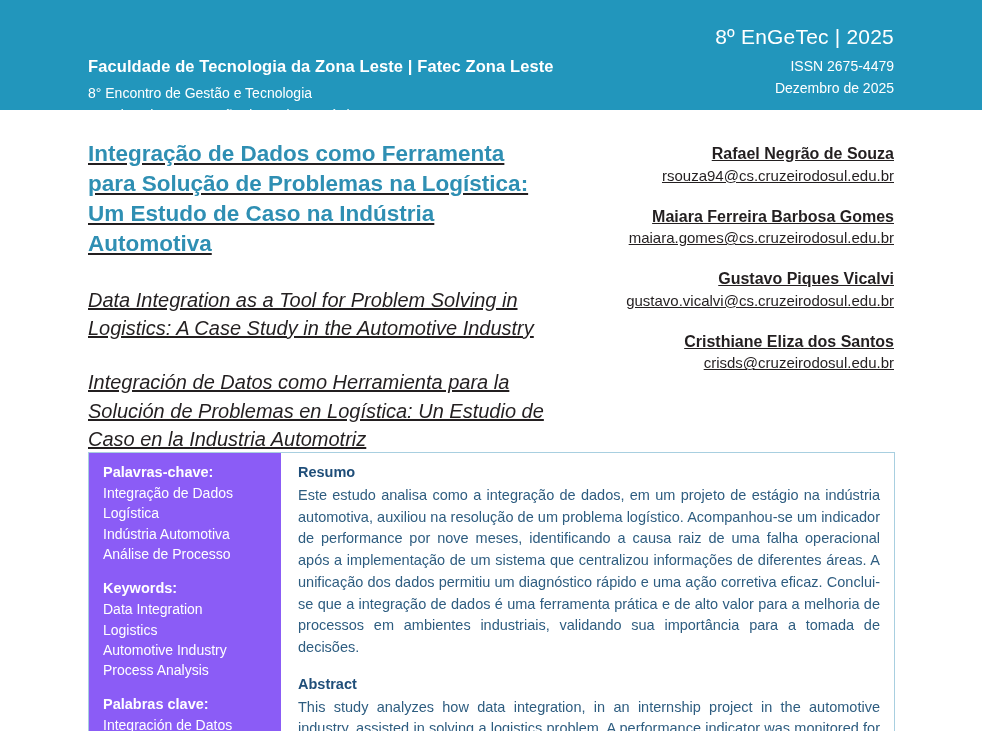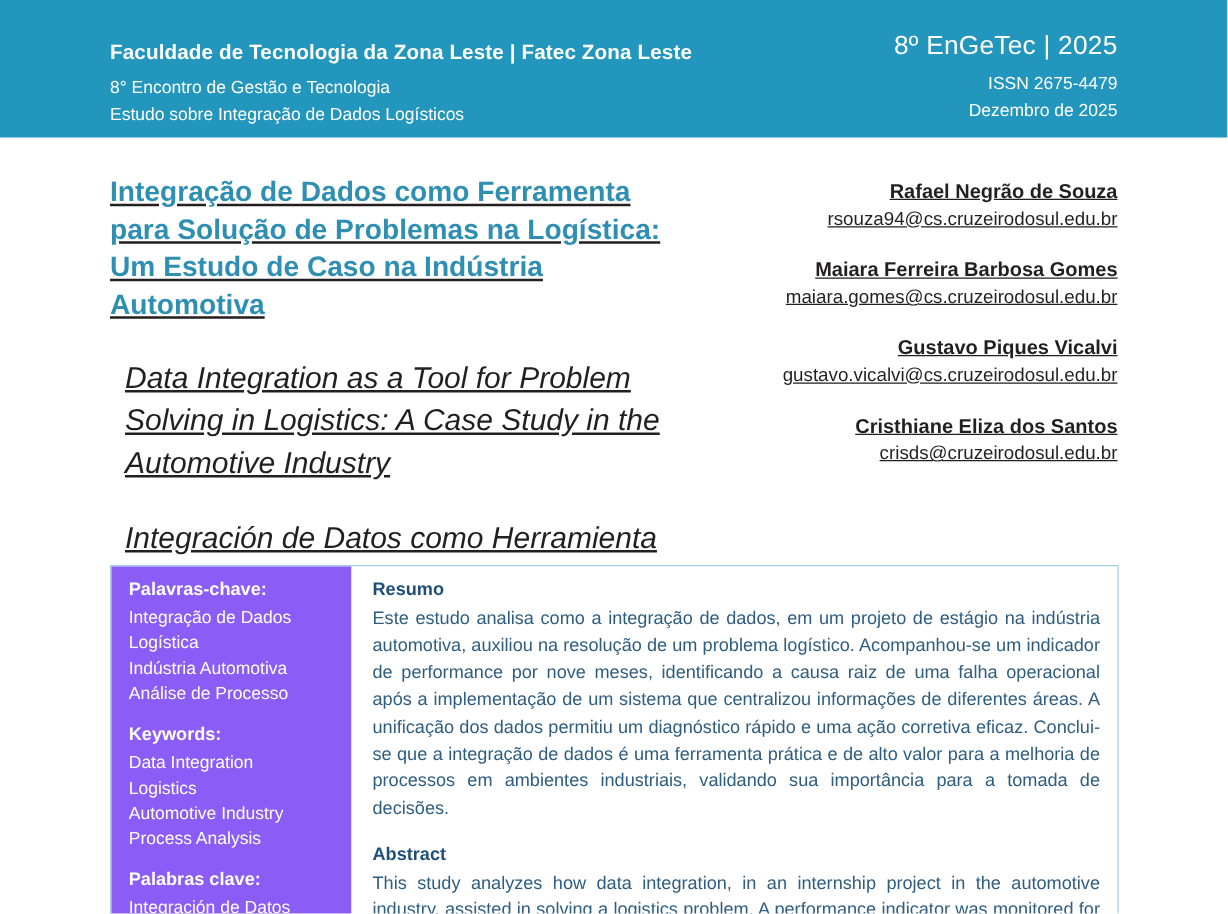--- a/index.html
+++ b/index.html
@@ -33,20 +33,21 @@
     height: 110px;
     background: #2296bc;
     box-sizing: border-box;
     padding: 0 88px;
     display: flex;
     align-items: flex-start;
     justify-content: space-between;
   }
   .header-left {
     padding-top: 32px;
+    margin-top: 24px;
   }
   .header-right {
     padding-top: 25px;
     text-align: right;
   }
   .header-title {
     color: #ffffff;
     font-size: 16.5px;
     font-weight: bold;
     line-height: 1.28;
@@ -105,24 +106,24 @@
   .paper-title {
     color: #2f8fb3;
     font-size: 22.5px;
     font-weight: bold;
     line-height: 1.33;
     margin: 0;
     max-width: 470px;
   }
   .paper-title-alt {
     color: #231f20;
-    font-size: 24px;
+    font-size: 20px;
     font-style: italic;
     line-height: 1.42;
-    margin: 12px;
+    margin: 0;
     max-width: 480px;
   }
   .paper-title-alt.en { margin-top: 27px; }
   .paper-title-alt.es { margin-top: 26px; }
 
   .author-block { margin-bottom: 20px; }
   .author-block:last-child { margin-bottom: 0; }
   .author-name {
     font-size: 16px;
     font-weight: bold;

